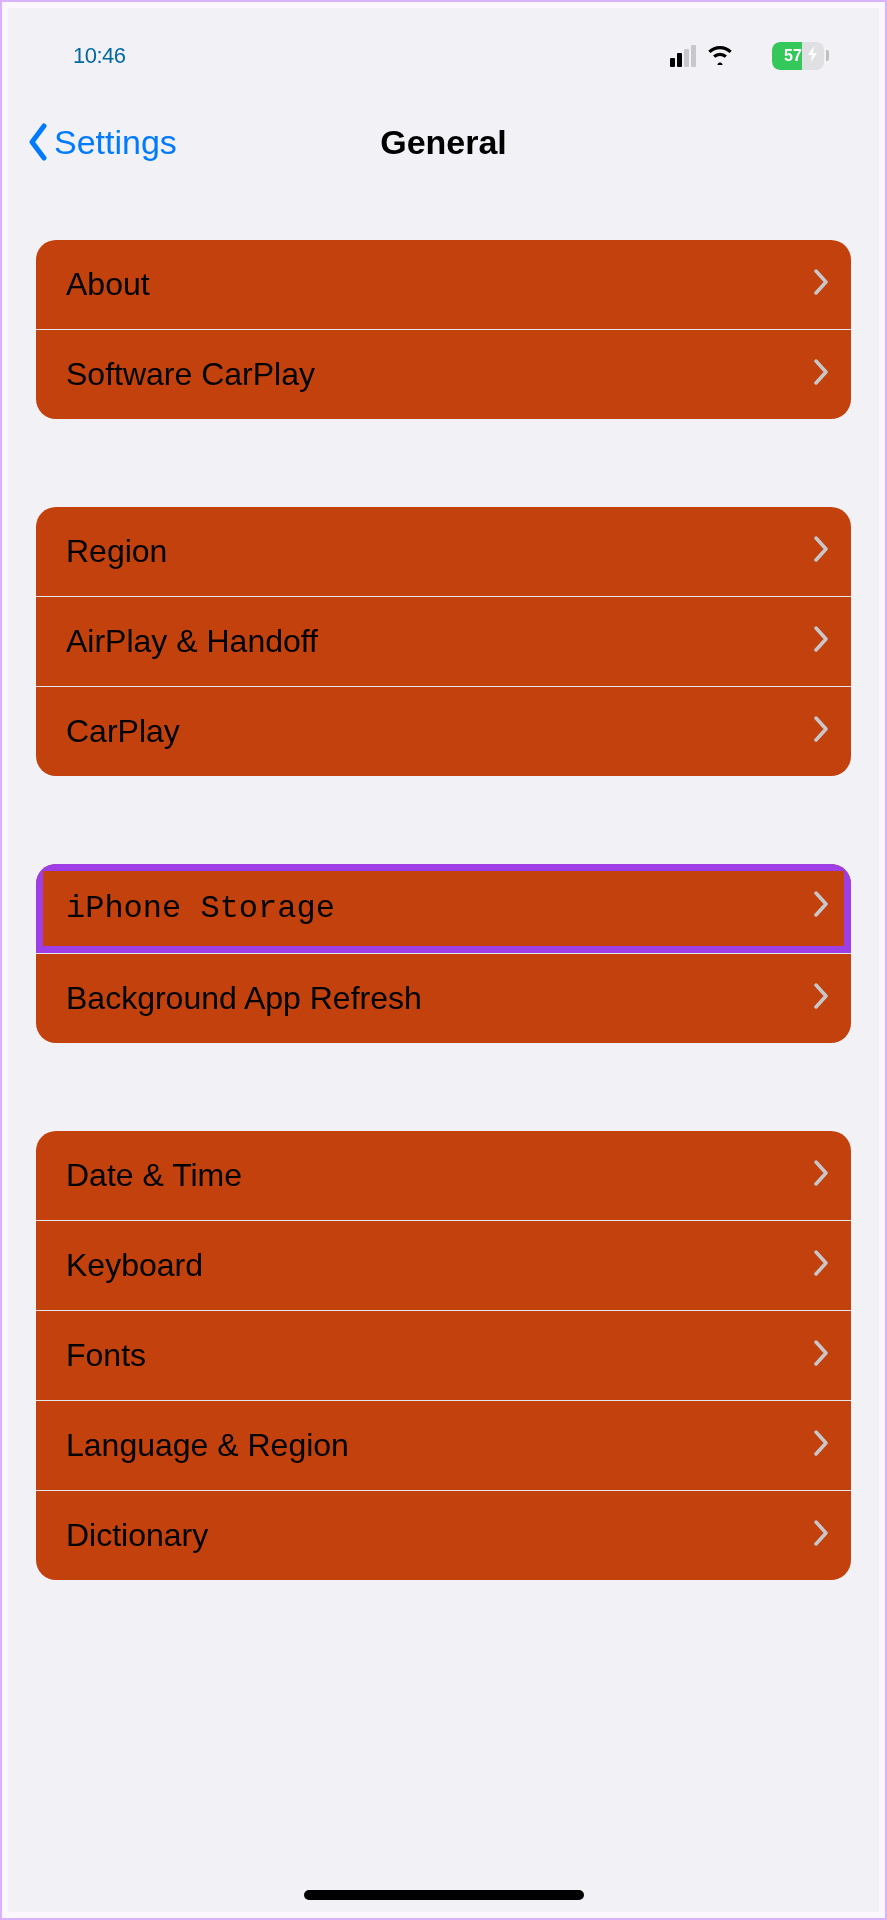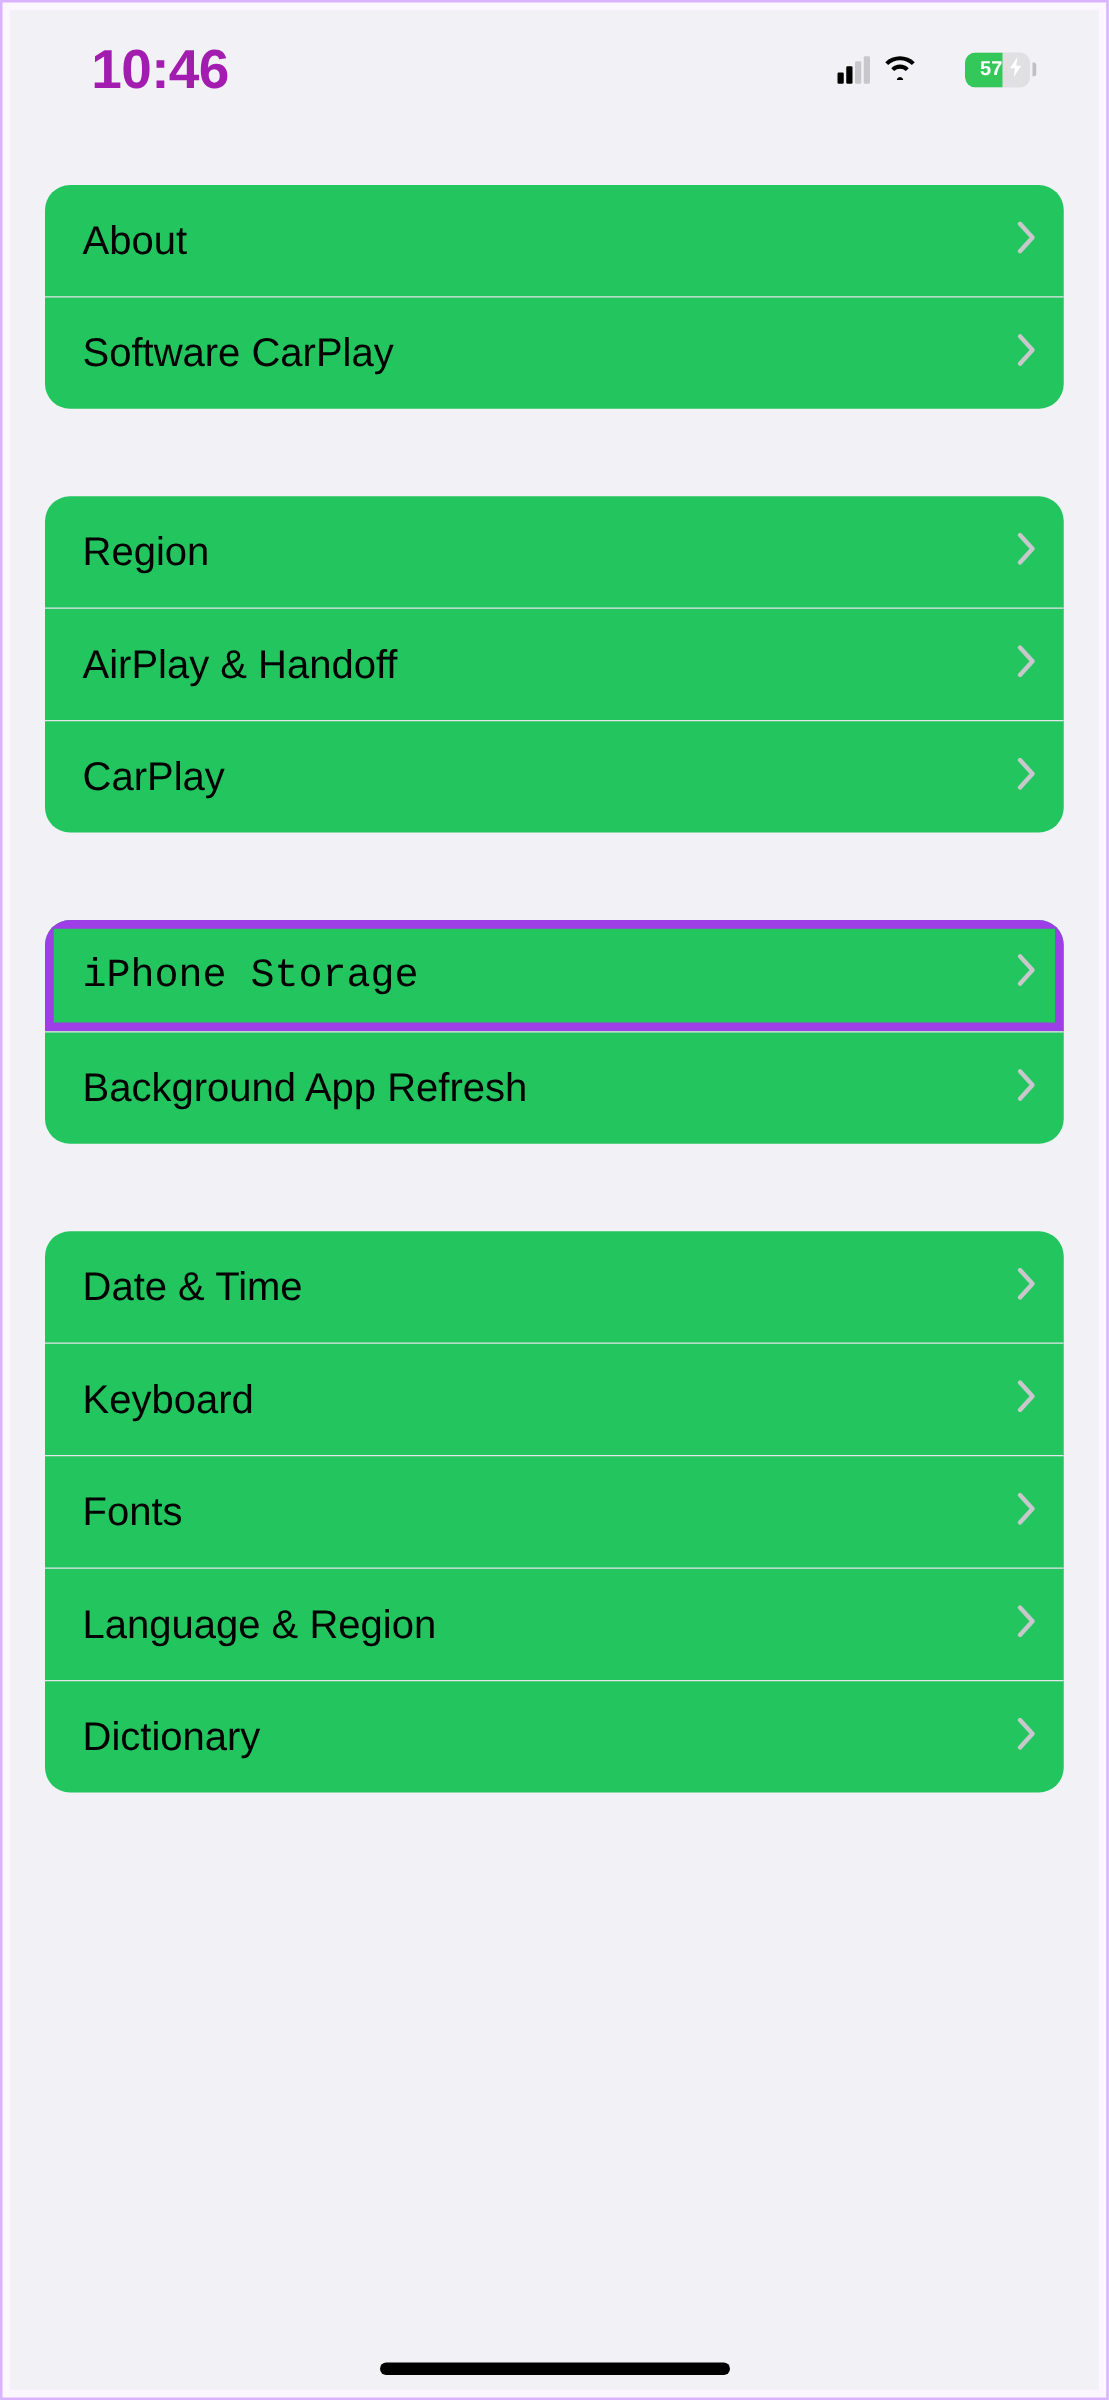--- a/index.html
+++ b/index.html
@@ -20,23 +20,23 @@
       flex-direction: column;
     }
     .status-bar {
       display: flex;
       justify-content: space-between;
       align-items: center;
       padding: 30px 50px 20px 65px;
       height: 85px;
     }
     .status-time {
-      font-size: 44px;
-      font-weight: 700;
-      color: #a21caf;
+      font-size: 22px;
+      font-weight: 400;
+      color: #0369a1;
       letter-spacing: -0.5px;
     }
     .status-right {
       display: flex;
       align-items: center;
       gap: 9px;
     }
     .signal-bars { display:flex; align-items:flex-end; gap:2px; height:22px; }
     .signal-bars .b { width:5px; border-radius:1px; }
     .signal-bars .b1 { height:9px; background:#000; }
@@ -80,24 +80,24 @@
       margin: 0 auto;
       font-size:34px; font-weight:600; color:#000;
     }
 
     .content {
       flex:1;
       padding: 55px 28px 0 28px;
       overflow:hidden;
     }
     .group {
-      background:#22c55e;
+      background:#c2410c;
       border-radius:20px;
       overflow:hidden;
-      margin-bottom:70px;
+      margin-bottom:88px;
     }
     .row {
       display:flex; align-items:center;
       padding: 26px 22px 26px 30px;
       font-size:32px; color:#000;
       border-bottom:1px solid #e5e5ea;
       position:relative;
     }
     .row:last-child { border-bottom:none; }
     .row .label { flex:1; }
@@ -137,20 +137,29 @@
             <svg width="10" height="16" viewBox="0 0 10 16">
                 <path d="M6 0 L0 9 h4 l-1 7 6-9 h-4 Z" fill="#fff"></path>
               </svg>
           </span>
         </div>
         <div class="batt-tip"></div>
       </div>
     </div>
   </div>
 
+  <div class="nav-bar">
+    <div class="back">
+      <svg viewBox="0 0 24 38">
+          <path d="M18 3 L6 19 L18 35" stroke="#007aff" stroke-width="5" fill="none" stroke-linecap="round" stroke-linejoin="round"></path>
+        </svg>
+      <span>Settings</span>
+    </div>
+    <div class="nav-title">General</div>
+  </div>
 
   <div class="content">
 
     <div class="group">
       <div class="row">
         <span class="label">About</span>
         <span class="chev"><svg viewBox="0 0 16 26">
               <path d="M3 2 L13 13 L3 24" stroke="#c7c7cc" stroke-width="3.5" fill="none" stroke-linecap="round" stroke-linejoin="round"></path>
             </svg></span>
       </div>

